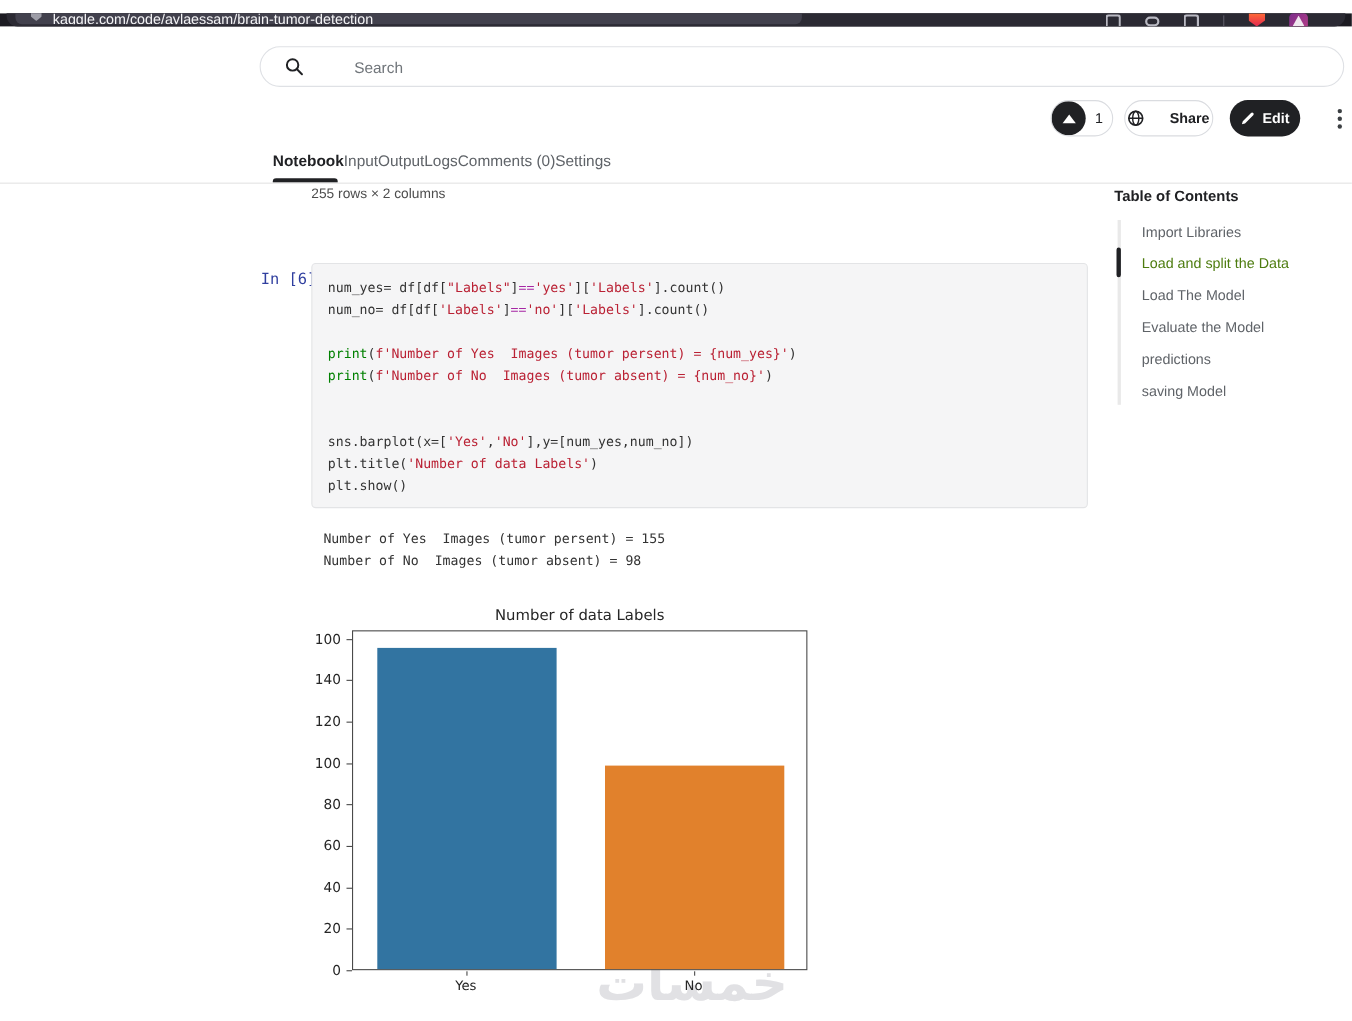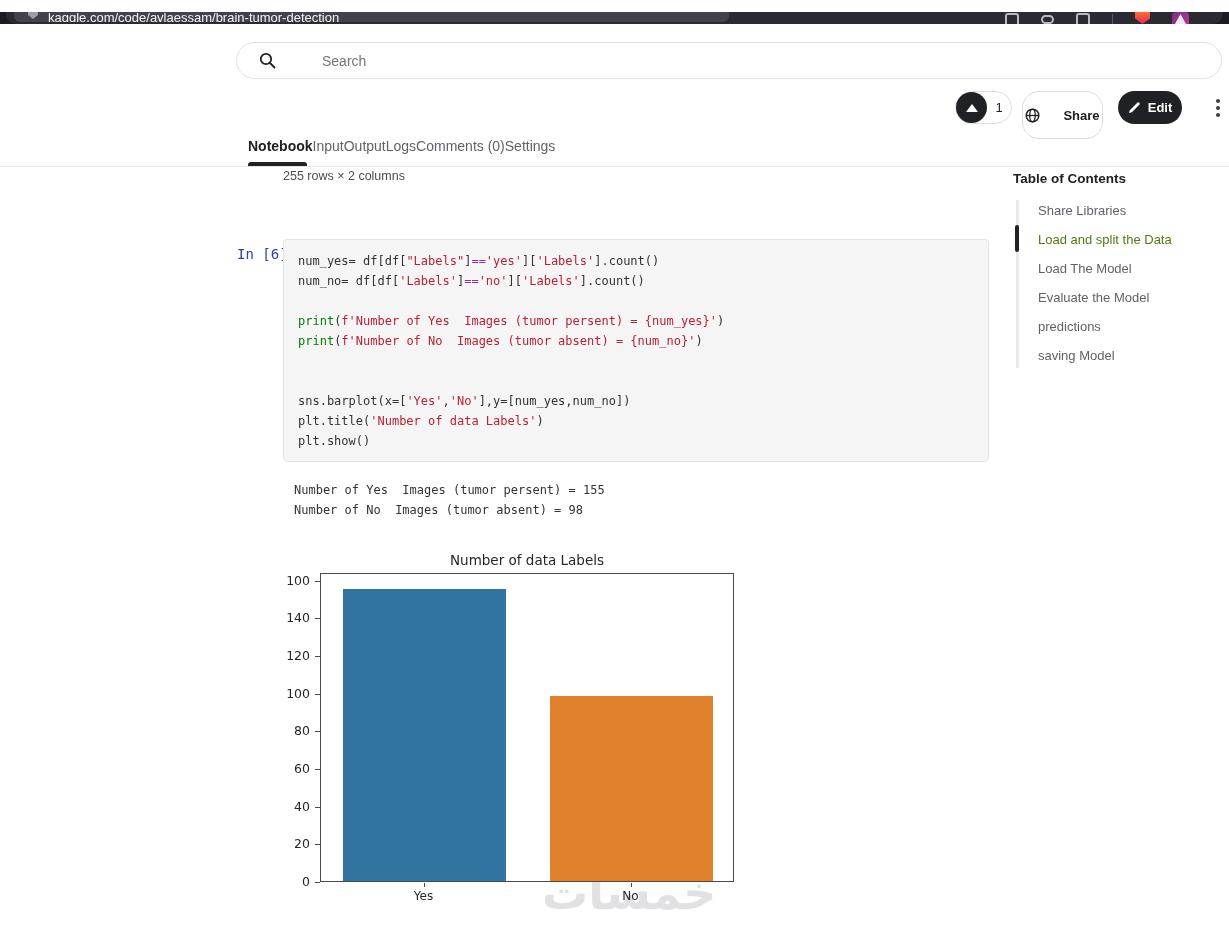--- a/index.html
+++ b/index.html
@@ -37,21 +37,21 @@
 
   
   .upvote-pill { position:absolute; left:955px; top:79px; width:57px; height:33px; border:1px solid #dadce0;
                  border-radius:17px; display:flex; overflow:hidden; background:#fff; cursor:pointer; }
   .upvote-left { width:31px; background:#202124; display:flex; align-items:center; justify-content:center;
                  border-radius:0 16px 16px 0; }
   .upvote-tri { width:0; height:0; border-left:6px solid transparent; border-right:6px solid transparent;
                 border-bottom:8px solid #fff; }
   .upvote-count { flex:1; display:flex; align-items:center; justify-content:center;
                   font-size:13px; color:#202124; }
-  .share-btn { position:absolute; left:1022px; top:79px; width:81px; height:48px; border:1px solid #dadce0;
+  .share-btn { position:absolute; left:1022px; top:79px; width:81px; height:33px; border:1px solid #dadce0;
                border-radius:17px; background:#fff; display:flex; align-items:center; justify-content:center;
                gap:23px; font-size:13px; font-weight:bold; color:#202124; cursor:pointer; }
   .edit-btn { position:absolute; left:1118px; top:79px; width:64px; height:33px; border-radius:17px;
               background:#202124; display:flex; align-items:center; justify-content:center; gap:7px;
               font-size:13px; font-weight:bold; color:#fff; cursor:pointer; }
   .kebab { position:absolute; left:1211px; top:84px; width:14px; height:24px; display:flex;
            flex-direction:column; align-items:center; justify-content:center; gap:3px; cursor:pointer; }
   .kebab i { width:4px; height:4px; border-radius:50%; background:#3c4043; }
 
   
@@ -176,21 +176,21 @@
     </div>
   <div class="tab-underline"></div>
   <div class="header-divider"></div>
 
   <div class="df-note">255 rows × 2 columns</div>
 
   <div class="toc-title">Table of Contents</div>
   <div class="toc-line"></div>
   <div class="toc-indicator"></div>
   <div class="toc-list" id="toc-list">
-      <div class="toc-item">Share Libraries</div>
+      <div class="toc-item">Import Libraries</div>
       <div class="toc-item active">Load and split the Data</div>
       <div class="toc-item">Load The Model</div>
       <div class="toc-item">Evaluate the Model</div>
       <div class="toc-item">predictions</div>
       <div class="toc-item">saving Model</div>
     </div>
 
   <div class="cell-prompt">In [6]:</div>
   <div class="code-block" id="code-block">
       <div class="code-line"><span class="tok-d">num_yes= df[df[</span><span class="tok-s">"Labels"</span><span class="tok-d">]</span><span class="tok-op">==</span><span class="tok-s">'yes'</span><span class="tok-d">][</span><span class="tok-s">'Labels'</span><span class="tok-d">].count()</span></div>

